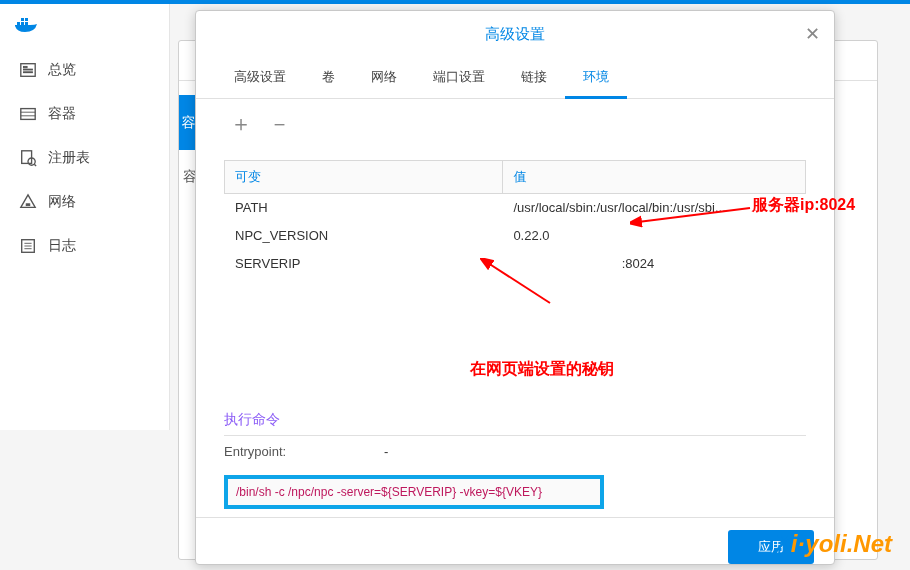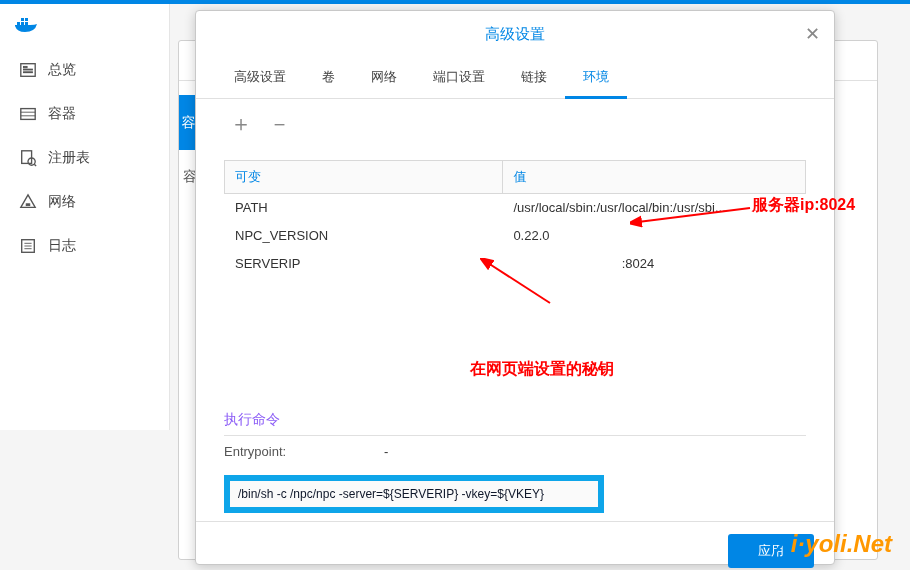--- a/index.html
+++ b/index.html
@@ -31,21 +31,21 @@
 .row { display: flex; border: 1px solid transparent; border-top: none; }
 .row .cell { padding: 6px 10px; font-size: 13px; color: #333; }
 .row.selected { border: 1px solid #0086e5; }
 .row.selected .cell.col-key { border-right: 1px solid #0086e5; }
 .row:not(.selected) .cell.col-key { border-right: 1px solid transparent; }
 .row input { width: 100%; border: none; outline: none; font-size: 13px; background: transparent; }
 .section-title { color: #8b5cf6; font-size: 14px; padding: 0 28px; margin-top: 120px; border-bottom: 1px solid #e0e0e0; padding-bottom: 6px; margin-left: 28px; margin-right: 28px; padding-left: 0; }
 .form-row { display: flex; padding: 8px 28px; align-items: center; font-size: 13px; }
 .form-label { width: 160px; color: #555; }
 .form-val { color: #333; }
-.cmd-input { border: 6px solid #0ea5e9; padding: 6px 8px; width: 380px; color: #0f172a; font-size: 12px; background: #fafafa; }
+.cmd-input { border: 4px solid #0ea5e9; padding: 6px 8px; width: 380px; color: #be185d; font-size: 12px; background: #fafafa; }
 .modal-footer { margin-top: auto; padding: 12px 20px; border-top: 1px solid #e0e0e0; display: flex; justify-content: flex-end; }
 .btn-apply { background: #0086e5; color: #fff; border: none; padding: 8px 30px; font-size: 13px; cursor: pointer; border-radius: 3px; }
 .annotation { position: absolute; color: #ff0000; font-size: 16px; font-weight: bold; pointer-events: none; }
 .arrow { position: absolute; pointer-events: none; }
 .watermark { position: absolute; right: 18px; bottom: 12px; font-size: 24px; font-weight: bold; font-style: italic; pointer-events: none; }
 .watermark .x { color: #0086e5; }
 .watermark .rest { color: #ff9800; }
 .bg-left-strip { position: absolute; left: 178px; top: 95px; width: 20px; height: 460px; background: #fff; border-left: 1px solid #d0d0d0; }
 .bg-left-strip .blue { background: #0086e5; height: 55px; display:flex; align-items:center; justify-content:center; color:#fff; font-size:14px;}
 </style>

